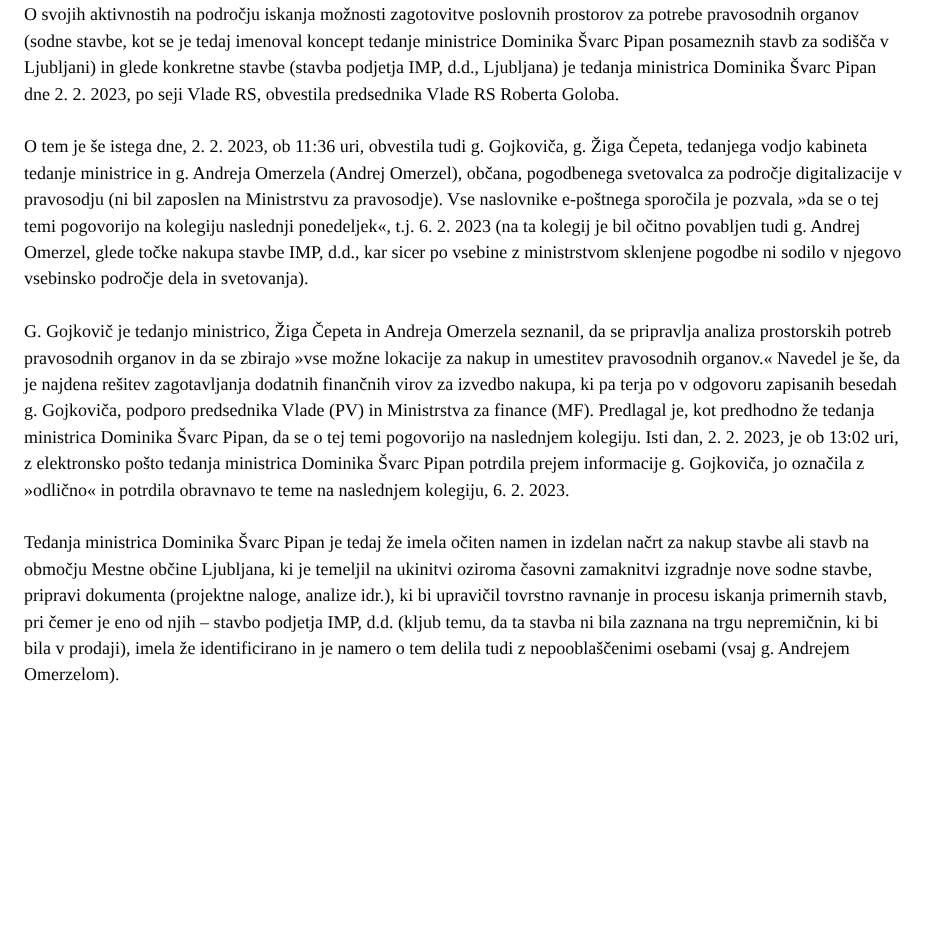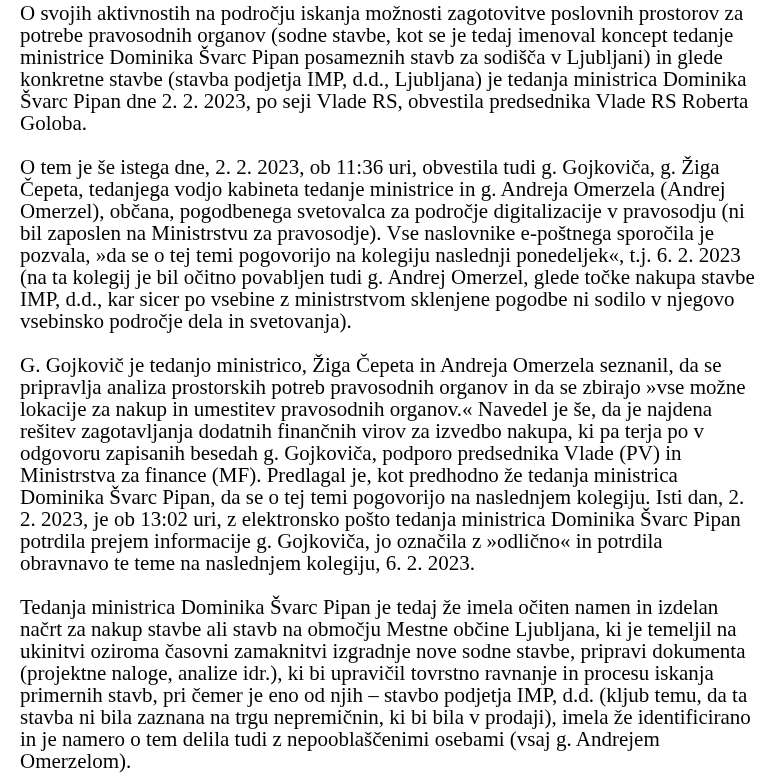--- a/index.html
+++ b/index.html
@@ -13,21 +13,21 @@
     overflow: hidden;
   }
   .page {
     box-sizing: border-box;
     width: 771px;
     height: 776px;
     padding: 2px 16px 0 20px;
     background: #ffffff;
     color: #000000;
     font-family: "Liberation Serif", "DejaVu Serif", serif;
-    font-size: 21px;
+    font-size: 15px;
     line-height: 22px;
     text-align: left;
   }
   .para {
     margin: 0 0 22px 0;
     white-space: normal;
     word-spacing: normal;
   }
   .para:last-child {
     margin-bottom: 18px;

